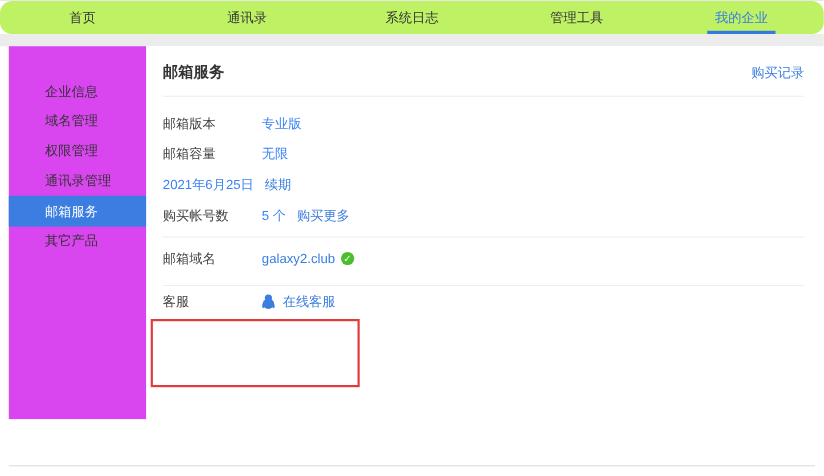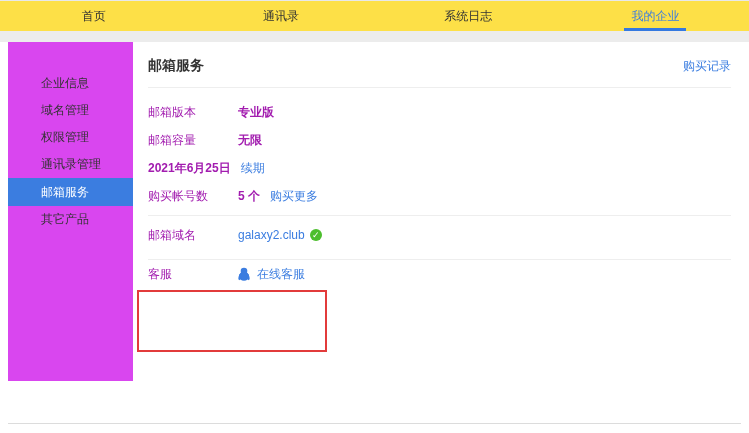--- a/index.html
+++ b/index.html
@@ -3,21 +3,21 @@
 <meta charset="utf-8">
 <style>
   * { margin:0; padding:0; box-sizing:border-box; }
   html,body { background:#fff; }
   body { font-family:"Liberation Sans","DejaVu Sans",sans-serif; }
   .page { position:relative; width:749px; height:433px; background:#fff; overflow:hidden; }
 
   .top-border { position:absolute; top:0; left:0; width:749px; height:1px; background:#e8e8e8; }
 
   
-  .topnav { position:absolute; top:1px; left:0; width:749px; height:30px; background:#fde047; display:flex; }
+  .topnav { position:absolute; top:1px; left:0; width:749px; height:30px; background:#bef264; display:flex;border-radius:11px; }
   .tab { flex:1; position:relative; text-align:center; line-height:30px; font-size:12px; color:#333; cursor:pointer; }
   .tab.active { color:#3b7de0; }
   .tab.active .underline { position:absolute; left:50%; transform:translateX(-50%); bottom:0; width:62px; height:3px; background:#3479e0; }
 
   .gray-band { position:absolute; top:31px; left:0; width:749px; height:11px; background:#ececec; }
 
   
   .content { position:absolute; top:42px; left:8px; width:733px; height:339px; display:flex; }
   .sidebar { width:125px; height:100%; background:#d946ef; padding-top:28px; }
   .side-item { height:27px; line-height:27px; padding-left:33px; font-size:12px; color:#333; cursor:pointer; }
@@ -27,22 +27,22 @@
   .main-header { display:flex; justify-content:space-between; align-items:center; height:20px; }
   .main-title { font-size:14px; font-weight:bold; color:#333; }
   a.blue-link { color:#3b7de0; font-size:12px; text-decoration:none; cursor:pointer; }
   .divider { border-top:1px solid #eeeeee; }
   .d1 { margin-top:11px; }
   .d2 { margin-top:5px; }
   .d3 { margin-top:10px; }
 
   .rows { margin-top:10px; }
   .row { display:flex; align-items:center; height:28px; font-size:12px; }
-  .row .label { width:90px; color:#a21caf; }
-  .row .value { color:#a21caf; font-weight:bold; }
+  .row .label { width:90px; color:#404040; }
+  .row .value { color:#3b82f6; font-weight:normal; }
   .row .link { margin-left:10px; }
   .domain-row { margin-top:5px; }
   .reseller-rows { margin-top:3px; }
   .reseller-rows .row { height:31px; }
 
   .check-badge { display:inline-block; width:12px; height:12px; margin-left:5px; border-radius:50%; background:#4cbe2d; color:#fff; font-size:9px; line-height:12px; text-align:center; vertical-align:-2px; font-weight:bold; }
 
   .redact-blob { display:inline-block; height:13px; border-radius:7px; background:#ebebeb; filter:blur(1px); vertical-align:middle; }
   .rb-1 { width:54px; }
   .rb-1b { width:4px; height:10px; margin-left:3px; opacity:.7; }
@@ -56,20 +56,21 @@
 </head>
 <body>
 
 <div class="page">
   <div class="top-border"></div>
 
   <nav class="topnav">
     <div class="tab">首页</div>
     <div class="tab">通讯录</div>
     <div class="tab">系统日志</div>
+    <div class="tab">管理工具</div>
     <div class="tab active">
       <span>我的企业</span>
       <span class="underline"></span>
     </div>
   </nav>
 
   <div class="gray-band"></div>
 
   <div class="content">
     <aside class="sidebar">

